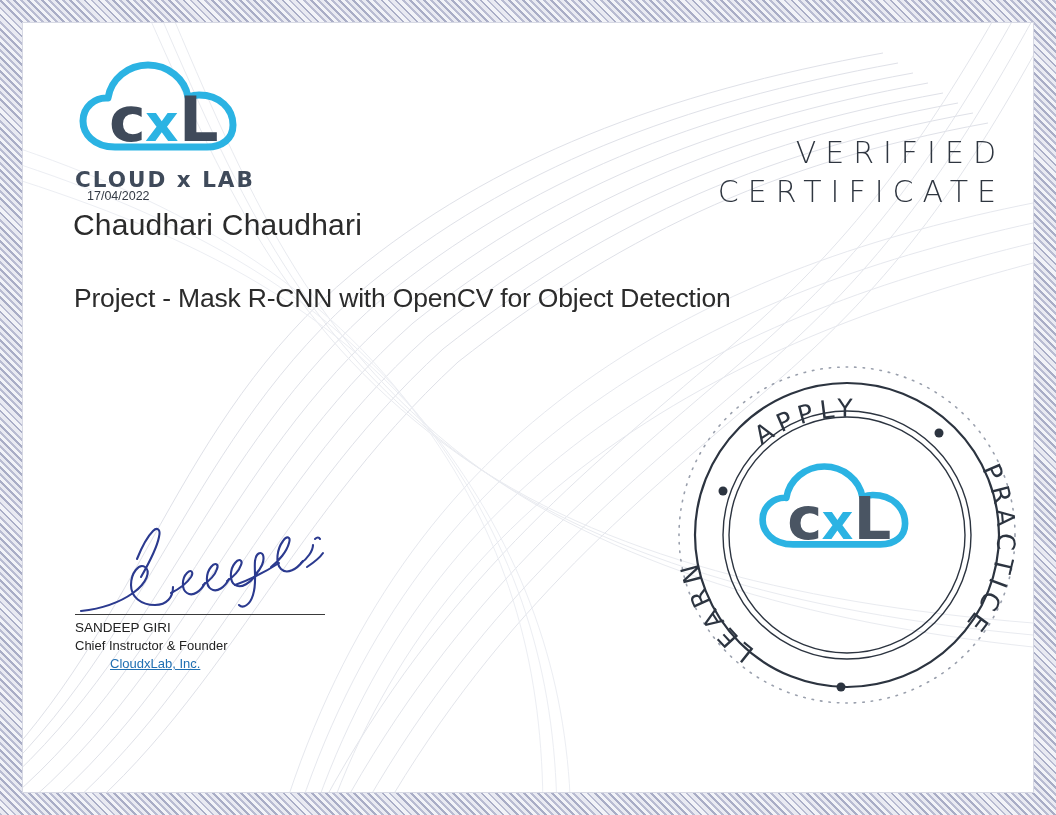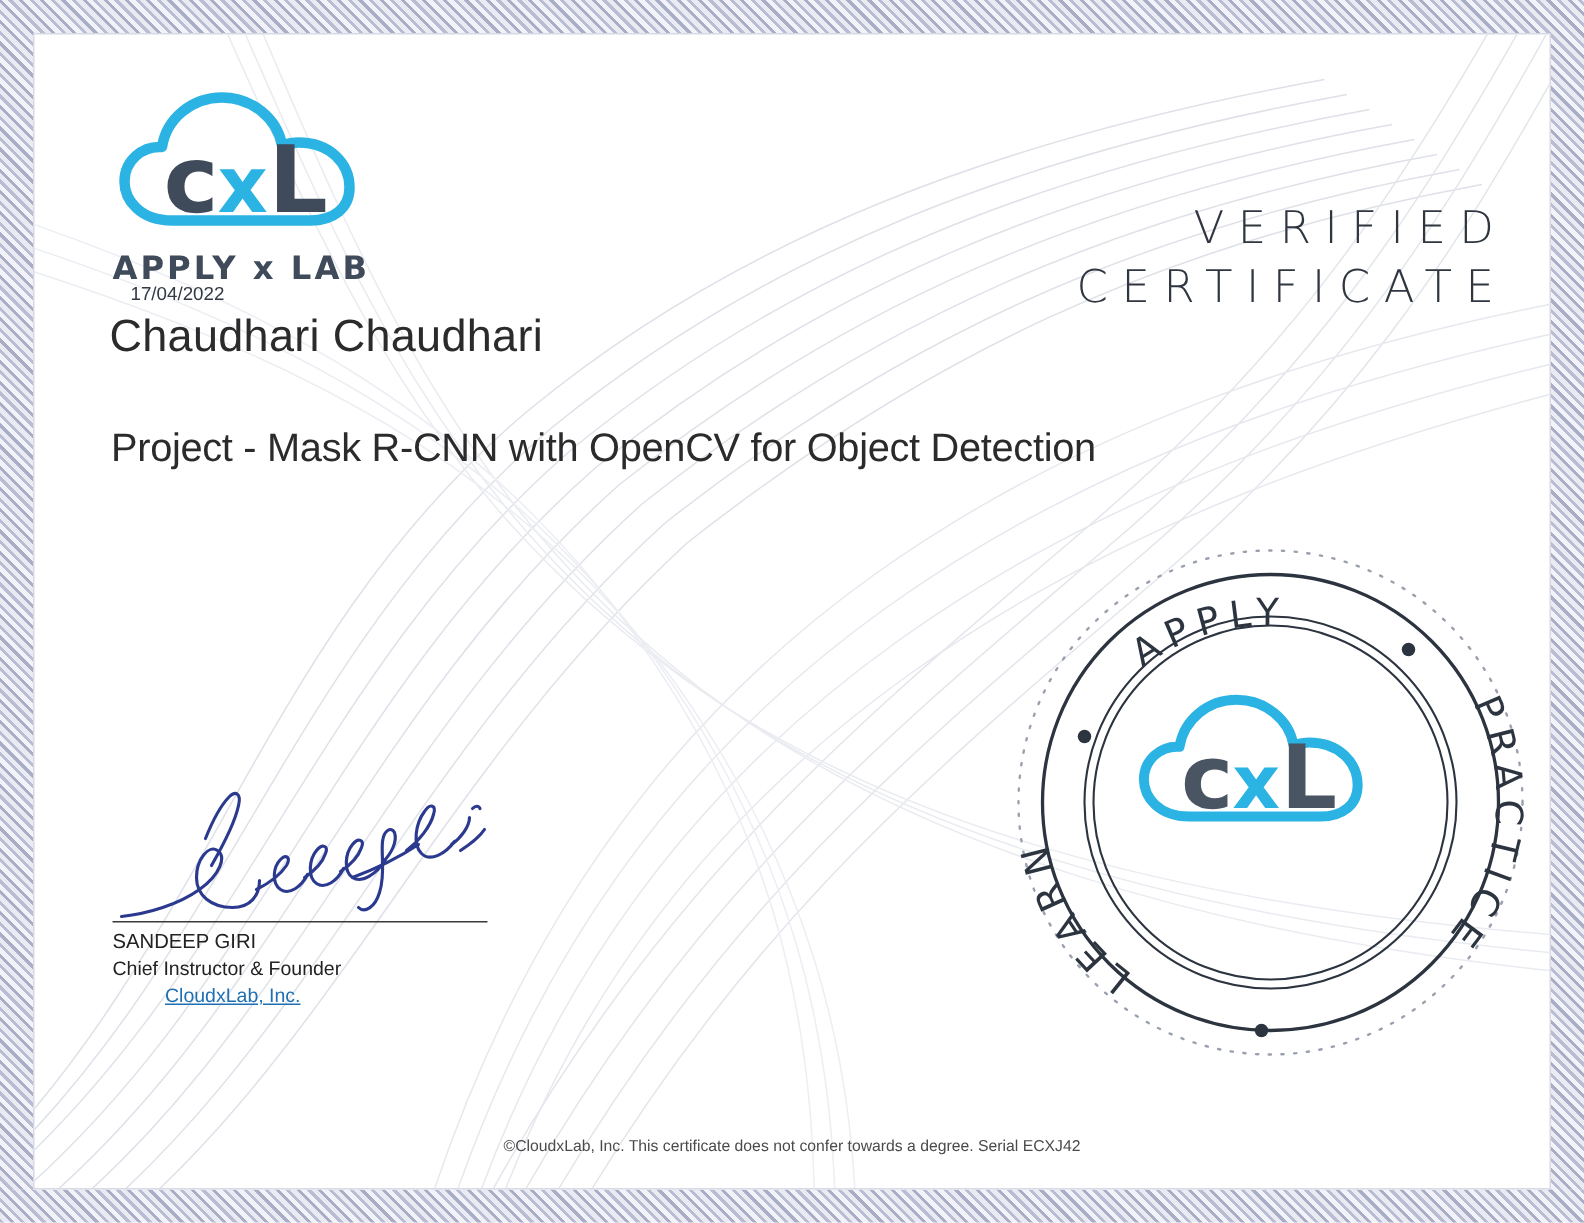--- a/index.html
+++ b/index.html
@@ -245,21 +245,21 @@
 
     <div class="logo-block">
       <div class="logo-cloud">
         <svg width="196" height="110" viewBox="0 0 196 110" xmlns="http://www.w3.org/2000/svg">
           <path d="M40,92 C18,92 8,78 8,66 C8,52 20,42 33,43 C36,24 53,10 73,10 C93,10 110,24 113,42 C116,41 120,40 124,40 C145,40 158,54 158,70 C158,84 147,92 132,92 Z" fill="none" stroke="#2bb3e3" stroke-width="7" stroke-linejoin="round" stroke-linecap="round"></path>
           <text x="34" y="86" font-family="DejaVu Sans, sans-serif" font-size="62" font-weight="bold" fill="#3f4a5a">c</text>
           <text x="70" y="86" font-family="DejaVu Sans, sans-serif" font-size="52" font-weight="bold" fill="#2bb3e3">x</text>
           <text x="104" y="86" font-family="DejaVu Sans, sans-serif" font-size="62" font-weight="bold" fill="#3f4a5a">L</text>
         </svg>
       </div>
-      <div class="logo-wordmark">APPLY x LAB</div>
+      <div class="logo-wordmark">CLOUD x LAB</div>
     </div>
 
     <div class="date-line">17/04/2022</div>
 
     <div class="recipient">Chaudhari Chaudhari</div>
 
 
     <div class="course-title">Project - Mask R-CNN with OpenCV for Object Detection</div>
 
     <div class="verified">
@@ -320,16 +320,15 @@
 
         <g transform="translate(92,108) scale(0.95)">
           <path d="M40,92 C18,92 8,78 8,66 C8,52 20,42 33,43 C36,24 53,10 73,10 C93,10 110,24 113,42 C116,41 120,40 124,40 C145,40 158,54 158,70 C158,84 147,92 132,92 Z" fill="none" stroke="#2bb3e3" stroke-width="7" stroke-linejoin="round" stroke-linecap="round"></path>
           <text x="34" y="86" font-family="DejaVu Sans, sans-serif" font-size="62" font-weight="bold" fill="#4a5563">c</text>
           <text x="70" y="86" font-family="DejaVu Sans, sans-serif" font-size="52" font-weight="bold" fill="#2bb3e3">x</text>
           <text x="104" y="86" font-family="DejaVu Sans, sans-serif" font-size="62" font-weight="bold" fill="#4a5563">L</text>
         </g>
       </svg>
     </div>
 
-    <div class="footer">©CloudxLab, Inc. This certificate does not confer towards a degree. Serial ECXJ42</div>
 
   </div>
 </div>
 
 </body></html>

